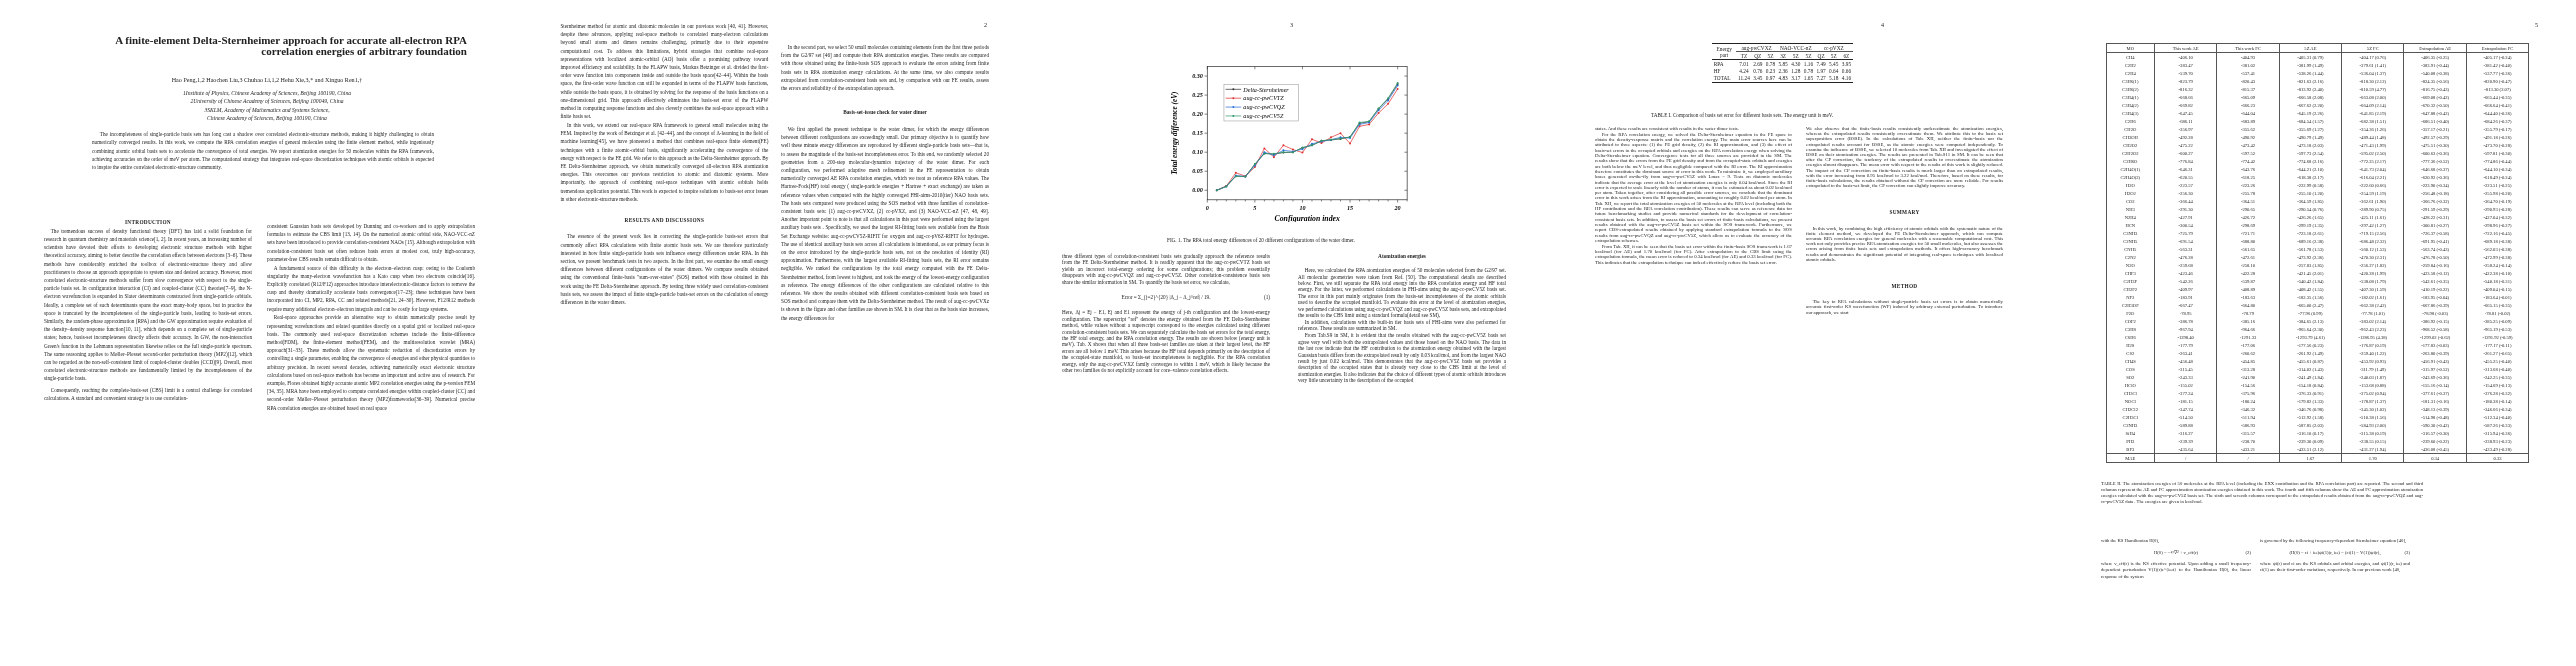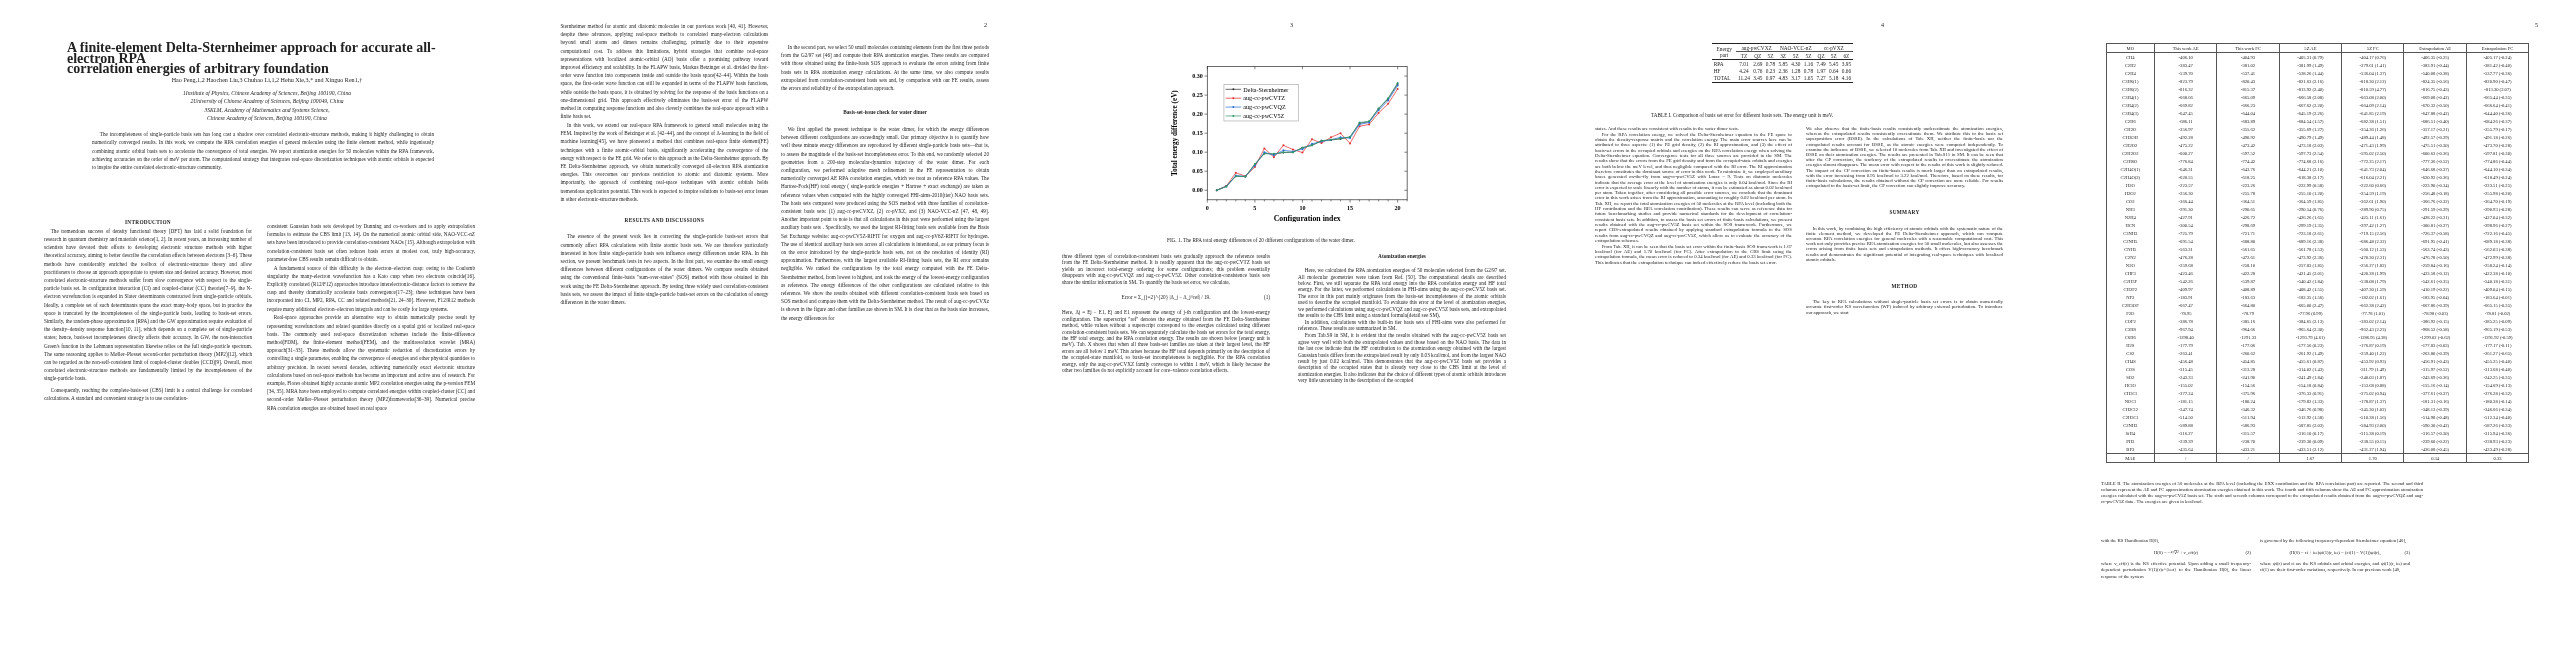--- a/index.html
+++ b/index.html
@@ -6,21 +6,21 @@
   body{width:2576px;height:667px;overflow:hidden;position:relative;font-family:"Liberation Serif","DejaVu Serif",serif;color:#222;}
   .page{position:absolute;top:0;height:667px;background:#fff;}
   .pnum{position:absolute;top:22px;font-size:6.1px;}
   .col{position:absolute;font-size:5.2px;line-height:6.8px;text-align:justify;hyphens:auto;}
   .col p{margin:0 0 0 0;text-indent:6.7px;}
   .col p + p{margin-top:0.6px;}
   .sechead{font-weight:bold;text-align:center;font-size:5.3px;letter-spacing:0.3px;margin:9px 0 6.7px 0;text-indent:0!important;}
   .subhead{font-weight:bold;text-align:center;font-size:5.3px;margin:7.8px 0 5.6px 0;text-indent:0!important;}
   .arxiv{position:absolute;left:3.3px;top:78px;width:22px;height:445px;}
   .arxiv span{position:absolute;left:0;top:445px;transform-origin:0 0;transform:rotate(-90deg);white-space:nowrap;font-size:16.7px;color:#888;font-family:"Liberation Serif",serif;}
-  .title{position:absolute;left:67px;top:43px;width:400px;text-align:left;font-weight:bold;font-size:14px;line-height:10.6px;}
+  .title{position:absolute;left:67px;top:35px;width:400px;text-align:right;font-weight:bold;font-size:11px;line-height:10.6px;}
   .authors{position:absolute;left:67px;top:77px;width:400px;text-align:center;font-size:6.1px;}
   .affil{position:absolute;left:67px;top:89px;width:400px;text-align:center;font-size:5.6px;font-style:italic;line-height:8.3px;}
   .abstract{position:absolute;left:92px;top:130px;width:342px;font-size:5.2px;line-height:8.3px;text-align:justify;text-indent:7.8px;}
   table{border-collapse:collapse;}
   .t1{position:absolute;font-size:5.3px;}
   .t1 td,.t1 th{padding:0.6px 1.7px;font-weight:normal;text-align:center;}
   .t1 .topline{border-top:0.7px solid #222;}
   .t1 .midline{border-top:0.6px solid #222;}
   .t1 .botline{border-bottom:0.7px solid #222;}
   .t2{position:absolute;font-size:4.6px;}
@@ -78,21 +78,21 @@
   <div class="col" style="left:225px;top:43px;width:208px;line-height:8.2px;">
     <p>In the second part, we select 50 small molecules containing elements from the first three periods from the G2/97 set [46] and compute their RPA atomization energies. These results are compared with those obtained using the finite-basis SOS approach to evaluate the errors arising from finite basis sets in RPA atomization energy calculations. At the same time, we also compute results extrapolated from correlation-consistent basis sets and, by comparison with our FE results, assess the errors and reliability of the extrapolation approach.</p>
     <p class="subhead" style="margin:15.6px 0 9px;">Basis-set-issue check for water dimer</p>
     <p>We first applied the present technique to the water dimer, for which the energy differences between different configurations are exceedingly small. Our primary objective is to quantify how well these minute energy differences are reproduced by different single-particle basis sets—that is, to assess the magnitude of the basis-set incompleteness error. To this end, we randomly selected 20 geometries from a 200-step molecular-dynamics trajectory of the water dimer. For each configuration, we performed adaptive mesh refinement in the FE representation to obtain numerically converged AE RPA correlation energies, which we treat as reference RPA values. The Hartree-Fock(HF) total energy ( single-particle energies + Hartree + exact exchange) are taken as reference values when computed with the highly converged FHI-aims-2010(tier) NAO basis sets. The basis sets compared were produced using the SOS method with three families of correlation-consistent basis sets: (1) aug-cc-pwCVXZ, (2) cc-pVXZ, and (3) NAO-VCC-nZ [47, 48, 49]. Another important point to note is that all calculations in this part were performed using the largest auxiliary basis sets . Specifically, we used the largest RI-fitting basis sets available from the Basis Set Exchange website: aug-cc-pwCV5Z-RIFIT for oxygen and aug-cc-pV6Z-RIFIT for hydrogen. The use of identical auxiliary basis sets across all calculations is intentional, as our primary focus is on the error introduced by the single-particle basis sets, not on the resolution of identity (RI) approximation. Furthermore, with the largest available RI-fitting basis sets, the RI error remains negligible. We ranked the configurations by the total energy computed with the FE Delta-Sternheimer method, from lowest to highest, and took the energy of the lowest-energy configuration as reference. The energy differences of the other configurations are calculated relative to this reference. We show the results obtained with different correlation-consistent basis sets based on SOS method and compare them with the Delta-Sternheimer method. The result of aug-cc-pwCVXz is shown in the figure and other families are shown in SM. It is clear that as the basis size increases, the energy differences for</p>
   </div>
 </div>
 
 <div class="page" style="left:995px;width:600px;">
   <div class="pnum" style="left:295px;">3</div>
 
-  <div class="chart" style="left:172px;top:61px;width:256px;height:161px;">
+  <div class="chart" style="left:172px;top:61px;width:256px;height:161px;font-style:italic;">
     <svg id="chart-svg" width="256" height="161" viewBox="0 0 460 290">
         <rect x="72" y="10" width="360" height="240" fill="none" stroke="#222" stroke-width="1.2"></rect>
         <line x1="72" x2="67" y1="232.85714285714286" y2="232.85714285714286" stroke="#222"></line>
         <line x1="432" x2="427" y1="232.85714285714286" y2="232.85714285714286" stroke="#222"></line>
         <text x="64" y="236.85714285714286" text-anchor="end" font-size="11" font-weight="bold">0.00</text>
         <line x1="72" x2="67" y1="198.57142857142856" y2="198.57142857142856" stroke="#222"></line>
         <line x1="432" x2="427" y1="198.57142857142856" y2="198.57142857142856" stroke="#222"></line>
         <text x="64" y="202.57142857142856" text-anchor="end" font-size="11" font-weight="bold">0.05</text>
         <line x1="72" x2="67" y1="164.28571428571428" y2="164.28571428571428" stroke="#222"></line>
         <line x1="432" x2="427" y1="164.28571428571428" y2="164.28571428571428" stroke="#222"></line>

